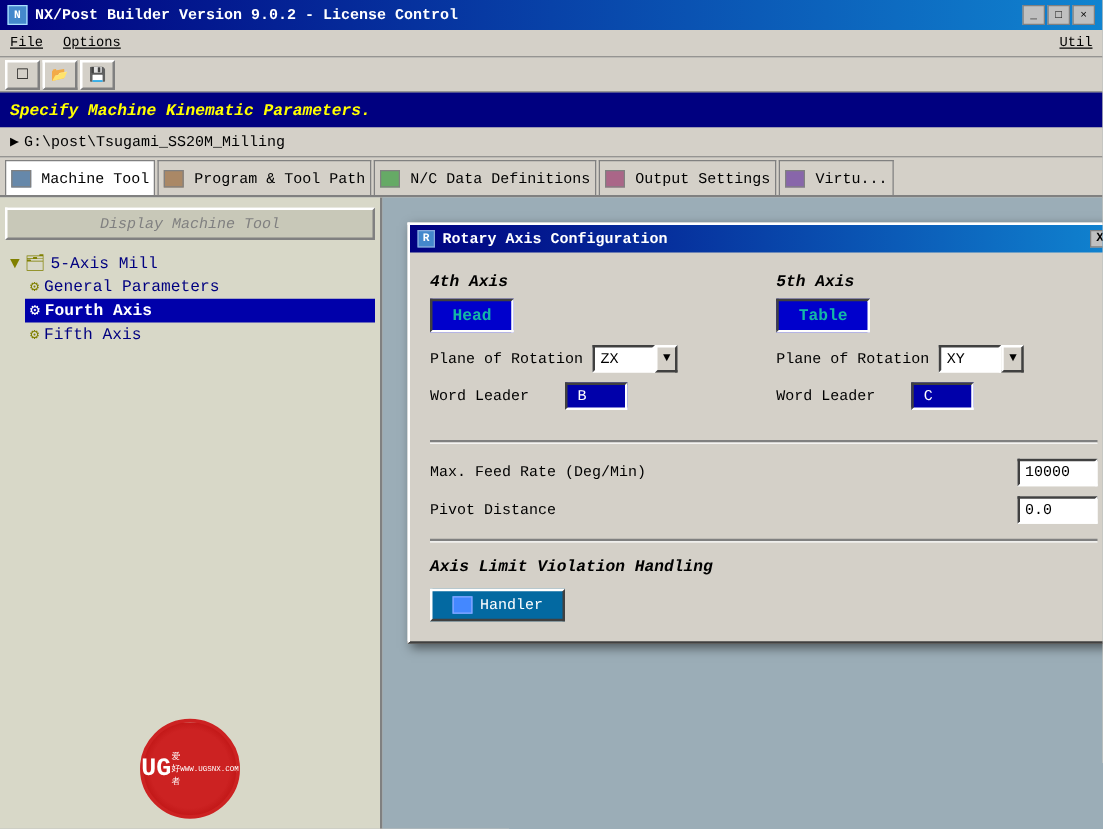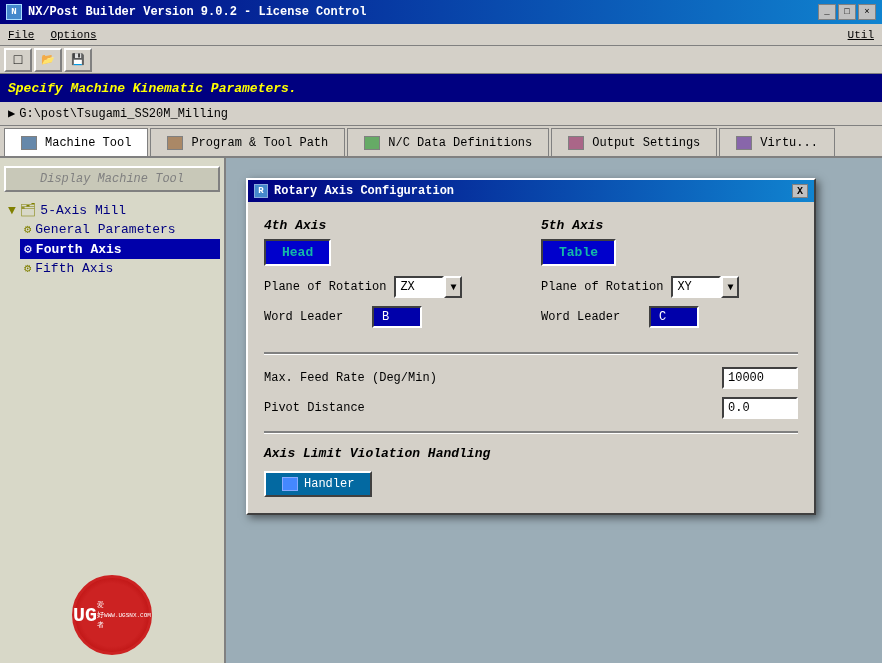--- a/index.html
+++ b/index.html
@@ -79,21 +79,21 @@
     
     .tab-bar {
       background: #d4d0c8;
       display: flex;
       align-items: flex-end;
       padding: 0 4px;
       height: 32px;
       border-bottom: 2px solid #808080;
     }
     .tab {
-      padding: 4px 16px;
+      padding: 4px 4px;
       background: #d4d0c8;
       border: 1px solid #808080;
       border-bottom: none;
       cursor: pointer;
       font-size: 12px;
       display: flex; align-items: center; gap: 4px;
       height: 28px;
       margin-right: 2px;
     }
     .tab.active { background: #ffffff; }
@@ -102,21 +102,21 @@
     .main-area {
       display: flex;
       flex: 1;
       height: calc(663px - 24px - 22px - 28px - 24px - 28px - 32px);
       position: relative;
       background: #c3c7c3;
     }
 
     
     .sidebar {
-      width: 226px;
+      width: 306px;
       background: #d8d8c8;
       border-right: 2px solid #808080;
       padding: 8px 4px;
       position: relative;
     }
     .sidebar-btn {
       background: #c8c8b8;
       border: 2px solid;
       border-color: #ffffff #808080 #808080 #ffffff;
       padding: 4px 12px;
@@ -259,21 +259,21 @@
       justify-content: space-between;
     }
     .wide-field-label { font-size: 12px; font-family: 'Courier New', monospace; }
     .wide-field-input {
       background: white;
       border: 2px solid;
       border-color: #404040 #ffffff #ffffff #404040;
       padding: 2px 4px;
       font-size: 12px;
       font-family: 'Courier New', monospace;
-      width: 76px;
+      width: 64px;
     }
 
     
     .section-label { font-size: 13px; font-style: italic; font-weight: bold; margin-bottom: 10px; }
     .radio-row {
       display: flex; align-items: center; gap: 8px;
       margin-bottom: 8px;
     }
     .radio-btn {
       width: 14px; height: 14px;

